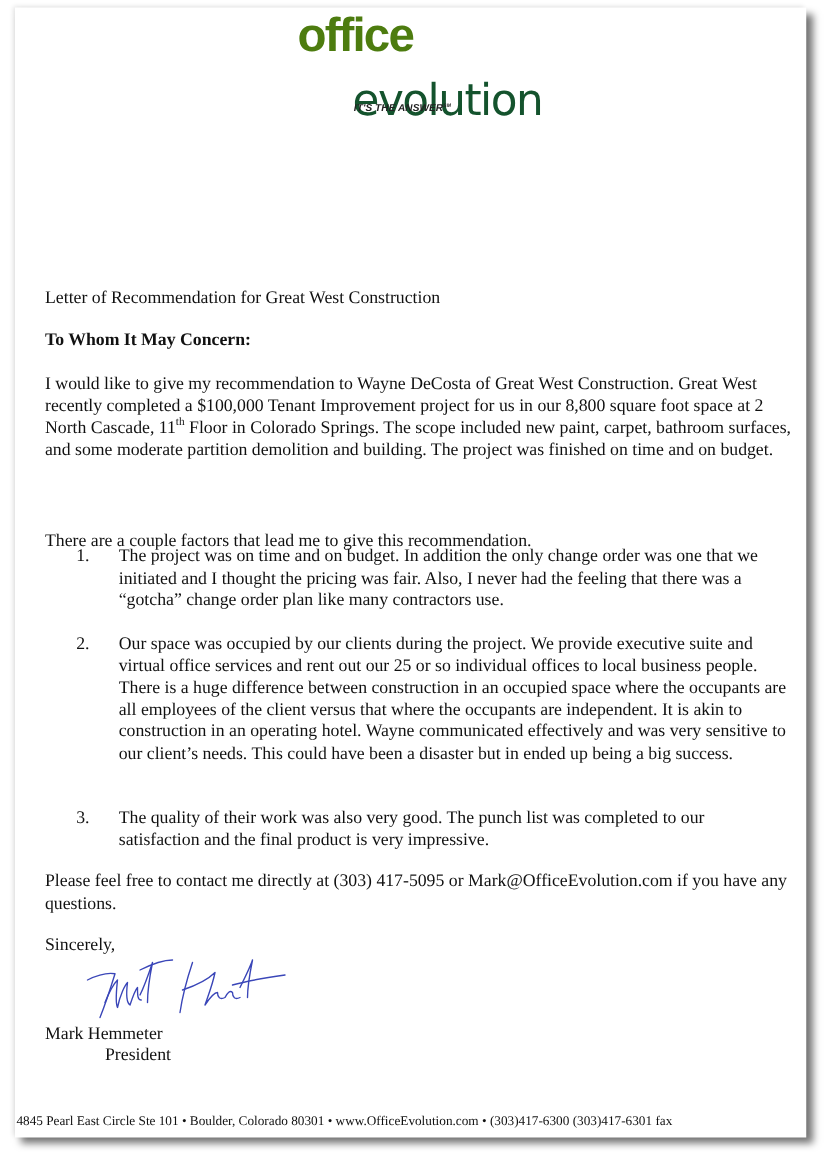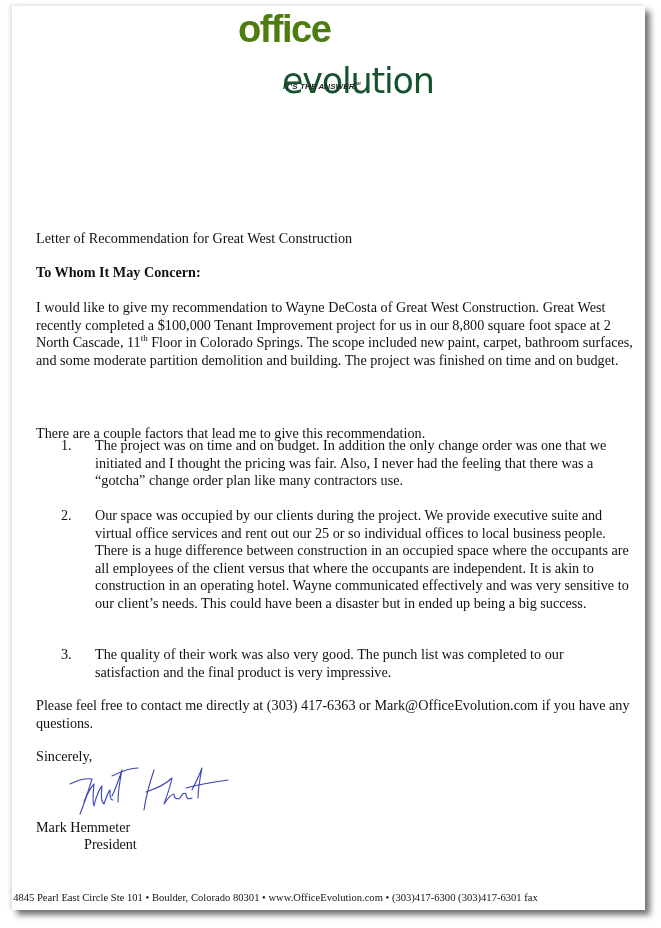--- a/index.html
+++ b/index.html
@@ -84,21 +84,21 @@
     <div class="list-item item2">
       <span class="list-num">2.</span>
       <div class="list-text">Our space was occupied by our clients during the project.  We provide executive suite and virtual office services and rent out our 25 or so individual offices to local business people.  There is a huge difference between construction in an occupied space where the occupants are all employees of the client versus that where the occupants are independent. It is akin to construction in an operating hotel.  Wayne communicated effectively and was very sensitive to our client’s needs.  This could have been a disaster but in ended up being a big success.</div>
     </div>
     <div class="list-item item3">
       <span class="list-num">3.</span>
       <div class="list-text">The quality of their work was also very good.  The punch list was completed to our satisfaction and the final product is very impressive.</div>
     </div>
   </div>
 
-  <div class="text para3">Please feel free to contact me directly at (303) 417-6363 or Mark@OfficeEvolution.com if you have any questions.</div>
+  <div class="text para3">Please feel free to contact me directly at (303) 417-5095 or Mark@OfficeEvolution.com if you have any questions.</div>
   <div class="text closing">Sincerely,</div>
 
   <svg class="signature" viewBox="0 0 180 60">
     <g fill="none" stroke="#3a46b8" stroke-width="1.1" stroke-linecap="round" stroke-linejoin="round">
       <path d="M2 22 C 10 18, 18 16, 24 17 C 20 30, 16 42, 12 52"></path>
       <path d="M16 40 C 20 30, 24 24, 26 22 C 25 32, 24 40, 26 44 C 28 34, 32 26, 34 24 C 33 32, 33 40, 36 42 C 38 36, 40 30, 42 28 C 42 34, 42 38, 45 38"></path>
       <path d="M44 34 C 48 26, 52 14, 54 8 C 52 18, 50 30, 50 40"></path>
       <path d="M44 14 C 52 10, 62 6, 70 6"></path>
       <path d="M86 8 C 82 20, 78 34, 76 48"></path>
       <path d="M78 30 C 90 26, 98 22, 104 16 C 102 26, 98 36, 96 42 C 100 36, 104 32, 106 32 C 106 36, 108 38, 112 36 C 114 32, 116 30, 118 32 C 118 36, 120 38, 124 36"></path>

